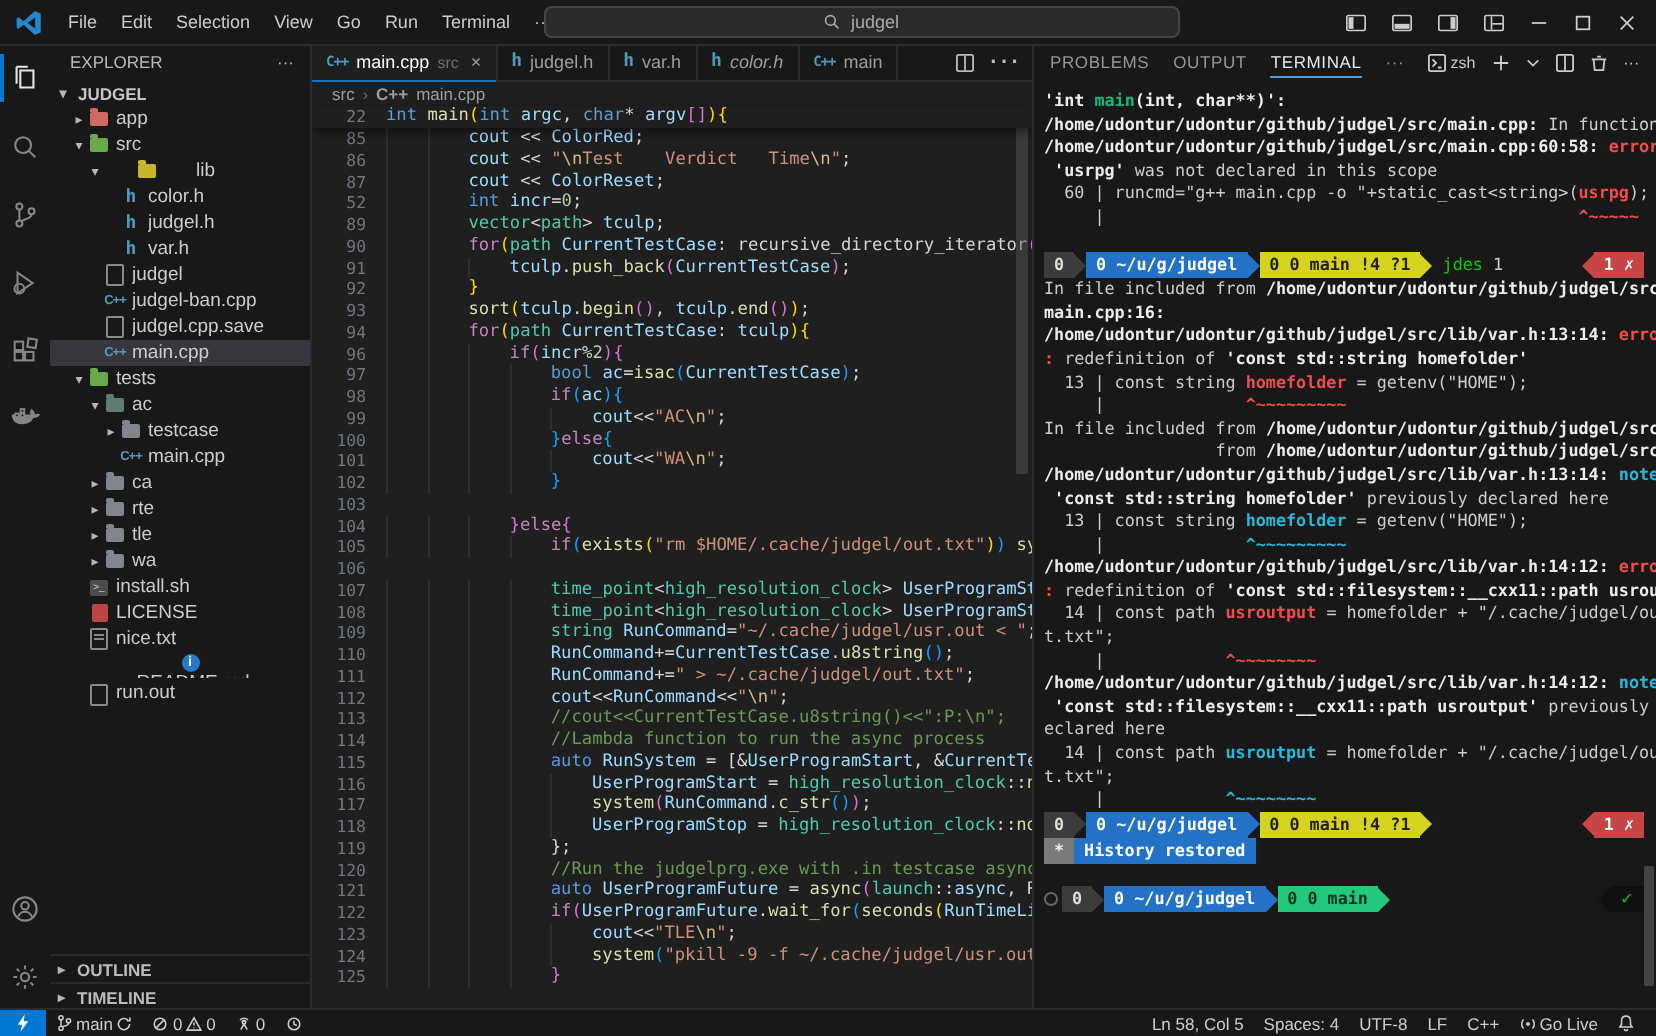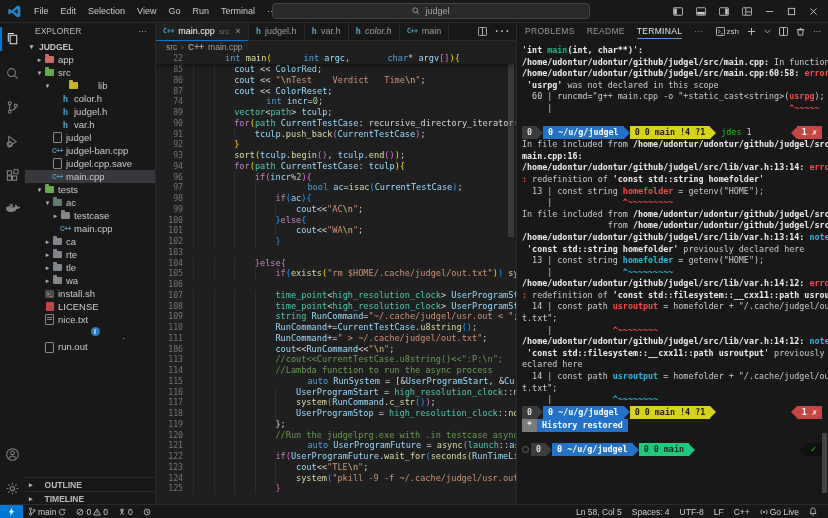--- a/index.html
+++ b/index.html
@@ -47,21 +47,21 @@
   .fi-cpp{color:#519aba;font-weight:bold;font-size:6.5px;letter-spacing:-.5px;}
   .fi-file{width:7px;height:9px;border:1px solid #8a8a8a;border-radius:1px;}
   .fi-sh{width:9px;height:8px;background:#4d4d4d;border-radius:1px;color:#d7d7d7;font-size:5px;display:flex;align-items:center;justify-content:center;}
   .fi-lic{width:8px;height:9px;background:#b44;border-radius:1px;}
   .fi-txt{width:7px;height:9px;border:1px solid #8a8a8a;border-radius:1px;position:relative;}
   .fi-txt::before{content:"";position:absolute;left:1px;right:1px;top:2px;height:1px;background:#8a8a8a;box-shadow:0 2px 0 #8a8a8a;}
   .fi-md{width:9px;height:9px;border-radius:50%;background:#2979c7;color:#fff;font-size:7px;font-weight:bold;
          display:flex;align-items:center;justify-content:center;}
   #sidebar-sections{position:absolute;left:0;right:0;bottom:0;}
   .sb-section{height:13px;border-top:1px solid #2b2b2b;display:flex;align-items:center;
-              font-size:8.5px;font-weight:bold;color:#bbb;padding-left:4px;gap:12px;}
+              font-size:8.5px;font-weight:bold;color:#bbb;padding-left:4px;gap:6px;}
   .sb-section .chev{font-size:7px;color:#b6b6b6;}
 
   
   #editor{position:absolute;left:156px;top:22px;width:360px;bottom:13px;background:#1f1f1f;overflow:hidden;}
   #tabbar{height:18px;background:#181818;display:flex;align-items:stretch;position:relative;border-bottom:1px solid #2b2b2b;}
   .tab{display:flex;align-items:center;gap:4px;padding:0 7px;font-size:9px;color:#9d9d9d;
        border-right:1px solid #2b2b2b;position:relative;background:#181818;white-space:nowrap;}
   .tab.active{background:#1f1f1f;color:#ffffff;}
   .tab.active::after{content:"";position:absolute;left:0;right:0;bottom:-1px;height:1px;background:#0078d4;}
   .tab.italic .tlabel{font-style:italic;}
@@ -73,21 +73,21 @@
   #tab-actions{margin-left:auto;display:flex;align-items:center;gap:7px;padding:0 6px;color:#bbb;border-right:none;}
   #breadcrumb{height:12px;display:flex;align-items:center;gap:4px;font-size:8.5px;color:#9d9d9d;padding-left:10px;background:#1f1f1f;}
   #breadcrumb .sep{color:#6f6f6f;font-size:8px;}
   #sticky{height:11px;background:#1f1f1f;box-shadow:0 2px 4px rgba(0,0,0,.45);position:relative;z-index:5;}
   .cl{display:flex;height:10.75px;line-height:10.75px;}
   .ln{flex:none;width:27px;text-align:right;padding-right:10px;color:#6e7681;
       font-family:"DejaVu Sans Mono",monospace;font-size:8.2px;}
   .ct{white-space:pre;font-family:"DejaVu Sans Mono",monospace;font-size:8.6px;color:#d4d4d4;}
   .ind{display:inline-block;width:20.6px;height:10.75px;vertical-align:top;
        background:linear-gradient(90deg,#2e2e2e 1px,transparent 1px);}
-  .tk-kw{color:#569cd6;margin-left:32px;} .tk-ct{color:#c586c0;} .tk-ty{color:#4ec9b0;} .tk-fn{color:#dcdcaa;}
+  .tk-kw{color:#569cd6;} .tk-ct{color:#c586c0;} .tk-ty{color:#4ec9b0;} .tk-fn{color:#dcdcaa;}
   .tk-st{color:#ce9178;} .tk-esc{color:#d7ba7d;} .tk-cm{color:#6a9955;} .tk-vr{color:#9cdcfe;}
   .tk-nm{color:#b5cea8;} .tk-pl{color:#d4d4d4;} .tk-g1{color:#ffd700;} .tk-g2{color:#da70d6;} .tk-g3{color:#179fff;}
   #editor-scrollbar{position:absolute;right:2px;top:32px;width:6px;height:183px;background:#5a5a5a;opacity:.45;border-radius:1px;}
 
   
   #panel{position:absolute;left:516px;top:22px;right:0;bottom:13px;background:#181818;
          border-left:1px solid #2b2b2b;overflow:hidden;}
   #panel-header{height:18px;display:flex;align-items:center;padding:0 8px;gap:12px;}
   .panel-tab{font-size:8.5px;color:#969696;letter-spacing:.3px;height:18px;line-height:18px;position:relative;}
   .panel-tab.active{color:#e7e7e7;}
@@ -473,21 +473,21 @@
         </div>
         <div class="cl">
           <span class="ln">86</span>
           <span class="ct"><span class="ind"></span><span class="ind"></span><span class="tk-vr">cout</span><span class="tk-pl"> &lt;&lt; </span><span class="tk-st">"</span><span class="tk-esc">\n</span><span class="tk-st">Test    Verdict   Time</span><span class="tk-esc">\n</span><span class="tk-st">"</span><span class="tk-pl">;</span></span>
         </div>
         <div class="cl">
           <span class="ln">87</span>
           <span class="ct"><span class="ind"></span><span class="ind"></span><span class="tk-vr">cout</span><span class="tk-pl"> &lt;&lt; </span><span class="tk-vr">ColorReset</span><span class="tk-pl">;</span></span>
         </div>
         <div class="cl">
-          <span class="ln">74</span>
+          <span class="ln">52</span>
           <span class="ct"><span class="ind"></span><span class="ind"></span><span class="tk-kw">int</span><span class="tk-vr"> incr</span><span class="tk-pl">=</span><span class="tk-nm">0</span><span class="tk-pl">;</span></span>
         </div>
         <div class="cl">
           <span class="ln">89</span>
           <span class="ct"><span class="ind"></span><span class="ind"></span><span class="tk-ty">vector</span><span class="tk-pl">&lt;</span><span class="tk-ty">path</span><span class="tk-pl">&gt;</span><span class="tk-vr"> tculp</span><span class="tk-pl">;</span></span>
         </div>
         <div class="cl">
           <span class="ln">90</span>
           <span class="ct"><span class="ind"></span><span class="ind"></span><span class="tk-ct">for</span><span class="tk-g1">(</span><span class="tk-ty">path</span><span class="tk-vr"> CurrentTestCase</span><span class="tk-pl">: </span><span class="tk-pl">recursive_directory_iterator</span><span class="tk-g2">(</span></span>
         </div>
@@ -565,21 +565,21 @@
         </div>
         <div class="cl">
           <span class="ln">110</span>
           <span class="ct"><span class="ind"></span><span class="ind"></span><span class="ind"></span><span class="ind"></span><span class="tk-vr">RunCommand</span><span class="tk-pl">+=</span><span class="tk-vr">CurrentTestCase</span><span class="tk-pl">.</span><span class="tk-fn">u8string</span><span class="tk-g3">()</span><span class="tk-pl">;</span></span>
         </div>
         <div class="cl">
           <span class="ln">111</span>
           <span class="ct"><span class="ind"></span><span class="ind"></span><span class="ind"></span><span class="ind"></span><span class="tk-vr">RunCommand</span><span class="tk-pl">+=</span><span class="tk-st">" &gt; ~/.cache/judgel/out.txt"</span><span class="tk-pl">;</span></span>
         </div>
         <div class="cl">
-          <span class="ln">186</span>
+          <span class="ln">112</span>
           <span class="ct"><span class="ind"></span><span class="ind"></span><span class="ind"></span><span class="ind"></span><span class="tk-vr">cout</span><span class="tk-pl">&lt;&lt;</span><span class="tk-vr">RunCommand</span><span class="tk-pl">&lt;&lt;</span><span class="tk-st">"</span><span class="tk-esc">\n</span><span class="tk-st">"</span><span class="tk-pl">;</span></span>
         </div>
         <div class="cl">
           <span class="ln">113</span>
           <span class="ct"><span class="ind"></span><span class="ind"></span><span class="ind"></span><span class="ind"></span><span class="tk-cm">//cout&lt;&lt;CurrentTestCase.u8string()&lt;&lt;":P:\n";</span></span>
         </div>
         <div class="cl">
           <span class="ln">114</span>
           <span class="ct"><span class="ind"></span><span class="ind"></span><span class="ind"></span><span class="ind"></span><span class="tk-cm">//Lambda function to run the async process</span></span>
         </div>
@@ -627,21 +627,21 @@
           <span class="ln">125</span>
           <span class="ct"><span class="ind"></span><span class="ind"></span><span class="ind"></span><span class="ind"></span><span class="tk-g2">}</span></span>
         </div>
       </div>
     <div id="editor-scrollbar"></div>
   </div>
 
   <div id="panel">
     <div id="panel-header">
       <span class="panel-tab">PROBLEMS</span>
-      <span class="panel-tab">README</span>
+      <span class="panel-tab">OUTPUT</span>
       <span class="panel-tab active">TERMINAL</span>
       <span class="panel-tab">···</span>
       <div id="panel-actions">
         <span class="pa">
           <svg width="9" height="9" viewBox="0 0 10 10">
               <rect x="0.5" y="0.5" width="9" height="9" rx="1" stroke="#ccc" fill="none"></rect>
               <path d="M2.5 3l2 2-2 2M5.5 7.5h2" stroke="#ccc" fill="none"></path>
             </svg>
           <span>zsh</span>
         </span>

